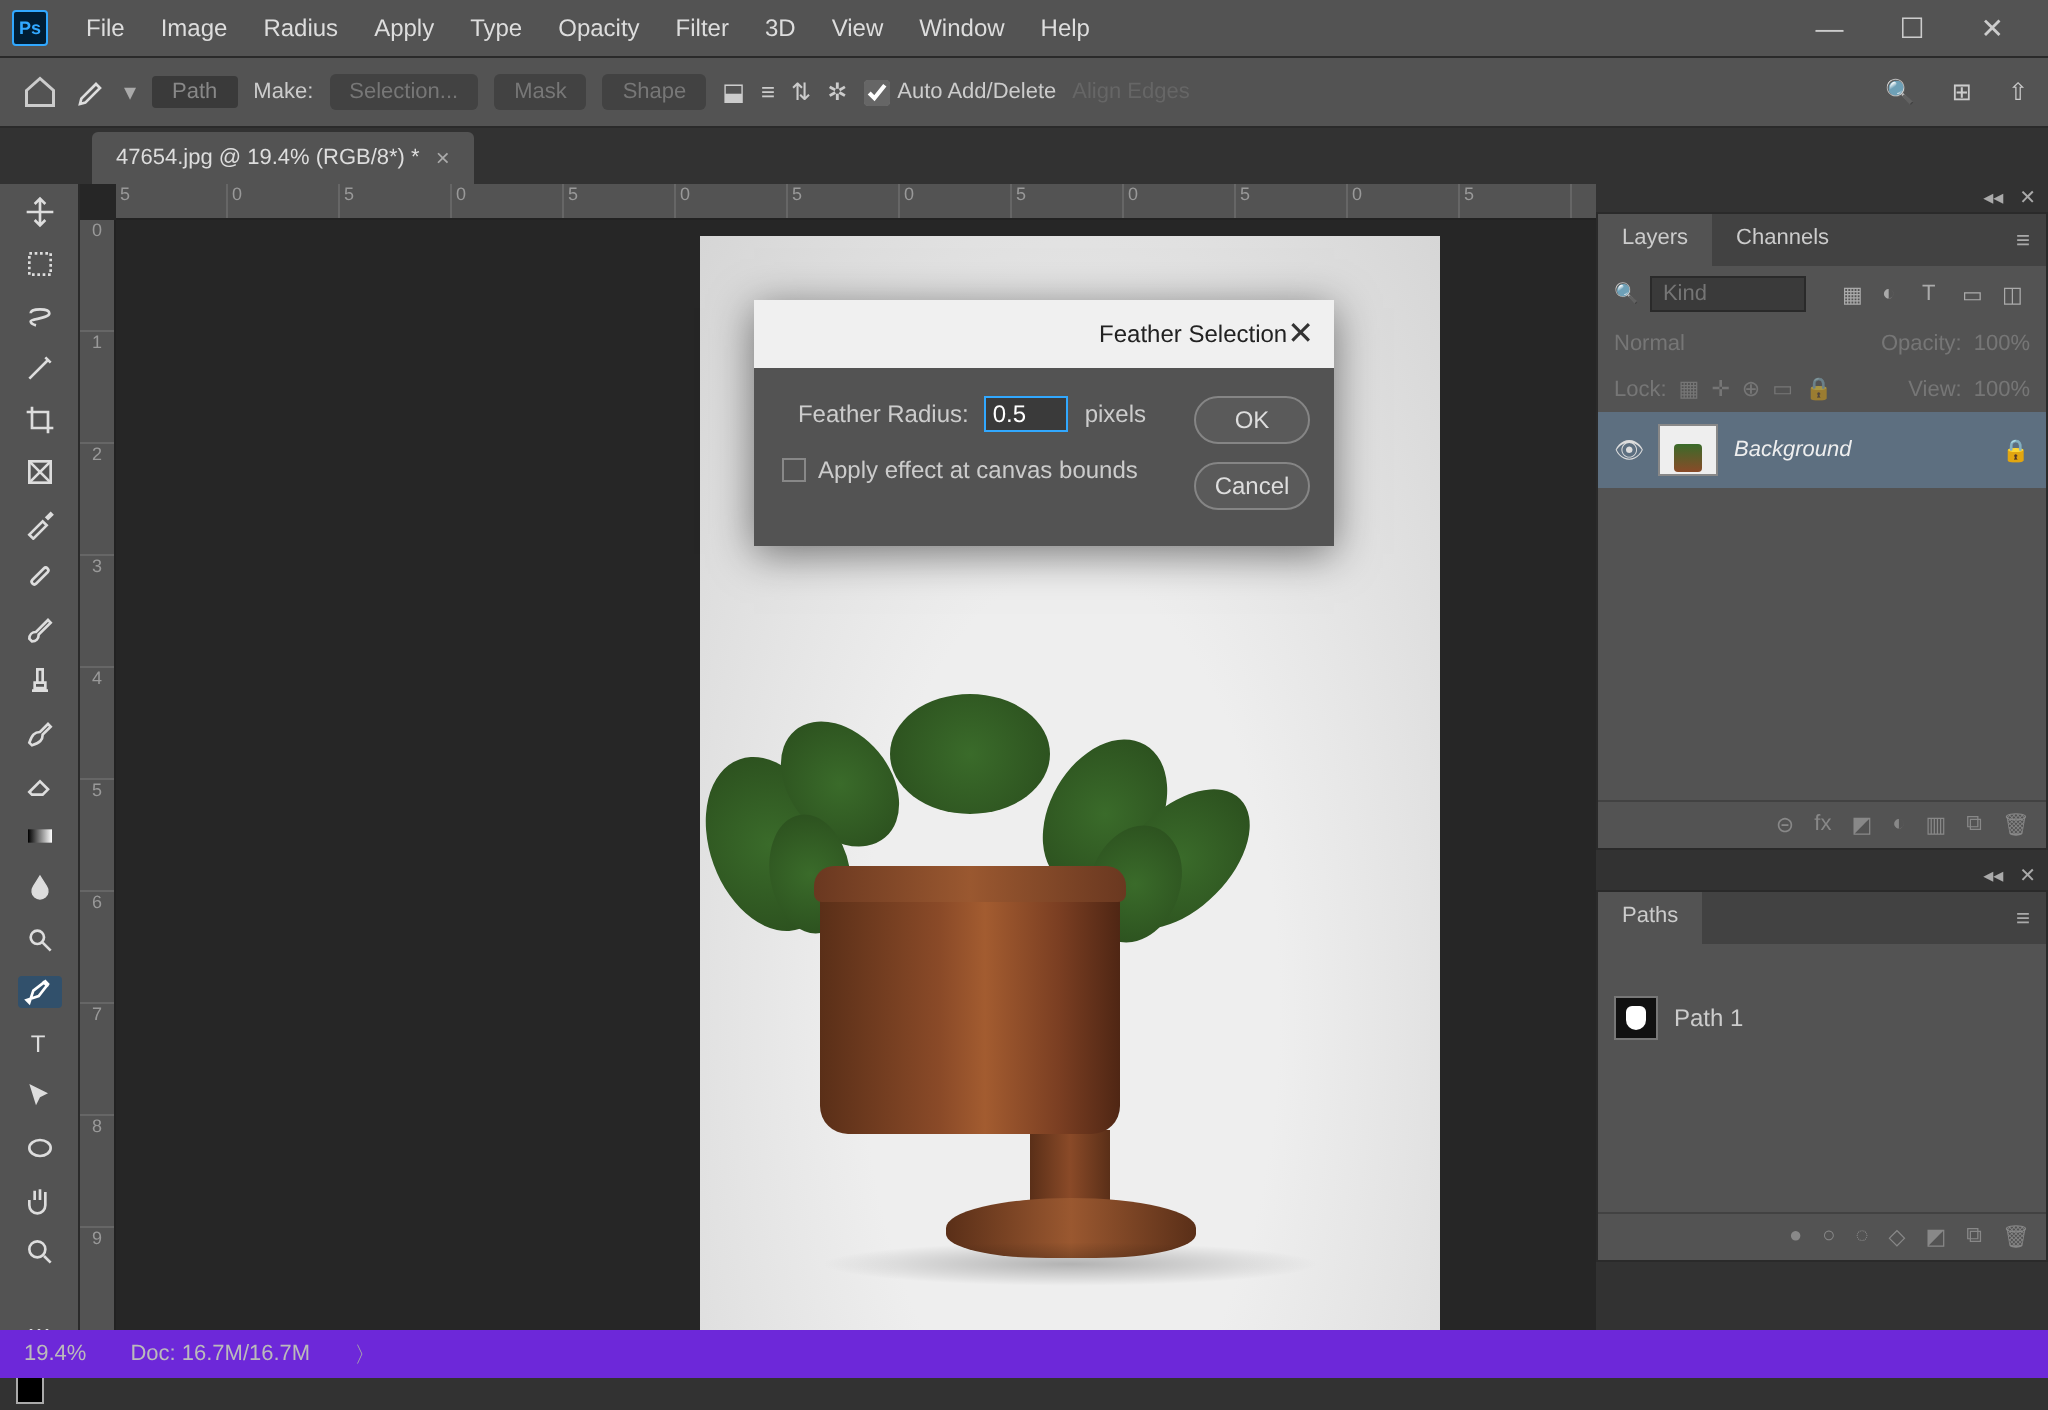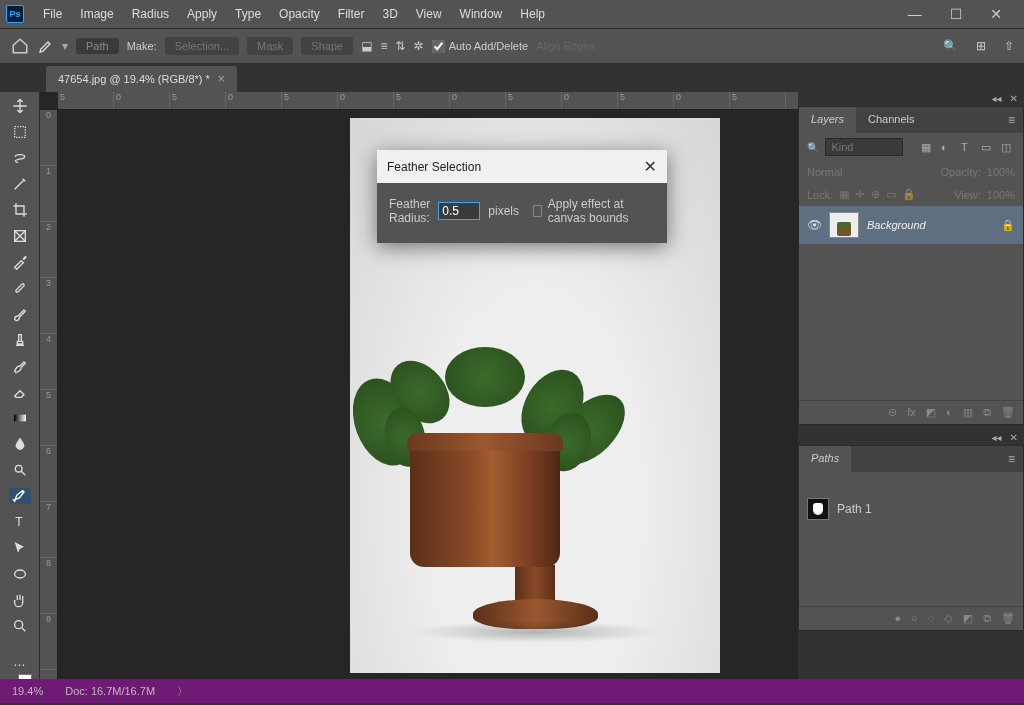--- a/index.html
+++ b/index.html
@@ -51,38 +51,38 @@
 .pot-body { width: 150px; height: 130px; background: linear-gradient(90deg, #5a2f18, #8a4a28 40%, #a35c30 55%, #7a3e22 80%, #4f2614); border-radius: 8px 8px 14px 14px; position: relative; }
 .pot-rim { position:absolute; top:-4px; left:-3px; right:-3px; height:18px; background: linear-gradient(90deg,#6a3820,#9a5830,#6a3820); border-radius: 10px 10px 4px 4px;}
 .pot-stem { width: 40px; height: 38px; background: linear-gradient(90deg,#5a2f18,#8a4a28,#5a2f18); margin: -2px auto 0; }
 .pot-base { width: 125px; height: 30px; background: linear-gradient(90deg,#5a2f18,#9a5830 50%,#5a2f18); border-radius: 50% 50% 40% 40%; margin: -4px auto 0; }
 .shadow { width: 250px; height: 22px; background: radial-gradient(ellipse, rgba(0,0,0,0.25), transparent 70%); margin: -8px auto 0; }
 .leaves { position: absolute; top: -100px; left: -55px; width: 260px; height: 140px; }
 .leaf { position: absolute; background: radial-gradient(circle, #3a6b2a, #2a4d1d); border-radius: 50%; }
 
 
 .dialog { position: absolute; top: 58px; left: 337px; width: 290px; background: #535353; box-shadow: 0 4px 20px rgba(0,0,0,0.5); z-index: 10; }
-.dialog-title { background: #f0f0f0; color: #222; padding: 7px 10px; font-size: 12px; display: flex; justify-content: space-between; align-items: center; }
+.dialog-title { background: #f0f0f0; color: #222; padding: 7px 10px; font-size: 12px; display: flex; justify-content: flex-end; align-items: center; }
 .dialog-title .x { font-size: 16px; cursor: pointer; color: #333; }
 .dialog-body { padding: 14px 12px 18px; display: flex; gap: 14px; color: #ccc; }
-.dialog-left { flex: 1; display: flex; flex-direction: row; gap: 12px; }
+.dialog-left { flex: 1; display: flex; flex-direction: column; gap: 12px; }
 .fr-row { display: flex; align-items: center; gap: 8px; justify-content: center; }
 .fr-input { width: 42px; background: #3a3a3a; border: 1px solid #31a8ff; color: #fff; font-size: 12px; padding: 1px 3px; text-align: left; }
 .fr-check { display: flex; align-items: center; gap: 6px; font-size: 12px; padding-left: 2px; }
 .fr-check .box { width: 12px; height: 12px; border: 1px solid #888; }
 .dialog-right { display: flex; flex-direction: column; gap: 9px; align-items: center; }
 .dlg-btn { width: 58px; padding: 4px 0; background: #5a5a5a; border: 1px solid #858585; border-radius: 14px; color: #ddd; font-size: 12px; text-align: center; cursor: pointer; }
 
 
 .panels { width: 226px; background: #323232; display: flex; flex-direction: column; }
 .panel-head { height: 14px; display: flex; justify-content: flex-end; padding: 1px 6px; gap: 8px; color: #aaa; font-size: 10px; }
 .panel { background: #535353; border: 1px solid #2a2a2a; margin-bottom: 6px; }
 .panel-tabs { display: flex; background: #424242; }
 .ptab { padding: 6px 12px; font-size: 11px; color: #ccc; }
-.ptab.active { background: #535353; font-style: italic; }
+.ptab.active { background: #535353; }
 .ptab-menu { margin-left: auto; padding: 6px 8px; color: #aaa; }
 .panel-row { padding: 5px 8px; display: flex; align-items: center; gap: 6px; font-size: 11px; color: #999; }
 .panel-row input[type=text] { background: #3a3a3a; border: 1px solid #2a2a2a; color: #999; padding: 2px 5px; font-size: 11px; width: 78px; }
 .ly-icons { display: flex; gap: 6px; margin-left: auto; }
 .ly-icons span { width: 14px; color: #aaa; font-size: 11px; }
 .layer-item { display: flex; align-items: center; gap: 8px; padding: 6px 8px; background: #5d6f80; }
 .layer-item .eye { width: 14px; color: #ddd; }
 .layer-thumb { width: 30px; height: 26px; background: #eee; border: 1px solid #888; position: relative; overflow: hidden; }
 .layer-thumb .mini { position: absolute; bottom: 1px; left: 50%; transform: translateX(-50%); width: 14px; height: 14px; background: linear-gradient(#3a6b2a,#8a4a28); border-radius: 2px; }
 .layer-name { font-style: italic; font-size: 11px; color: #eee; }
@@ -91,21 +91,21 @@
 .panel-footer { display: flex; gap: 10px; padding: 5px 8px; border-top: 1px solid #424242; color: #888; font-size: 11px; justify-content: flex-end; }
 .panel-footer span { cursor: pointer; }
 
 
 .paths-pad { height: 80px; }
 .path-item { display: flex; align-items: center; gap: 8px; padding: 6px 8px; margin-top: 20px; }
 .path-thumb { width: 22px; height: 22px; background: #111; border: 1px solid #777; display: flex; align-items: center; justify-content: center; }
 .path-thumb .shape { width: 10px; height: 12px; background: #fff; border-radius: 3px 3px 5px 5px; }
 
 
-.statusbar { position: absolute; bottom: 2px; left: 0; right: 0; height: 24px; background: #701a75; display: flex; align-items: center; padding: 0 12px; font-size: 11px; color: #bbb; gap: 22px; }
+.statusbar { position: absolute; bottom: 16px; left: 0; right: 0; height: 24px; background: #6d28d9; display: flex; align-items: center; padding: 0 12px; font-size: 11px; color: #bbb; gap: 22px; }
 .sb-arrow { color: #aaa; }
 
 .pen-icon { width:16px; height:16px;}
 </style>
 </head>
 <body>
 
 <div class="menubar">
   <div class="ps-logo">Ps</div>
   <div class="menu-item">File</div>
@@ -346,20 +346,24 @@
           <div class="fr-row">
             <span>Feather Radius:</span>
             <input class="fr-input" value="0.5" style="">
             <span>pixels</span>
           </div>
           <label class="fr-check">
             <span class="box"></span>
             <span>Apply effect at canvas bounds</span>
           </label>
         </div>
+        <div class="dialog-right">
+          <div class="dlg-btn">OK</div>
+          <div class="dlg-btn">Cancel</div>
+        </div>
       </div>
     </div>
   </div>
 
   <div class="panels">
     <div class="panel-head">
         <span>◂◂</span>
         <span>✕</span>
       </div>
 

